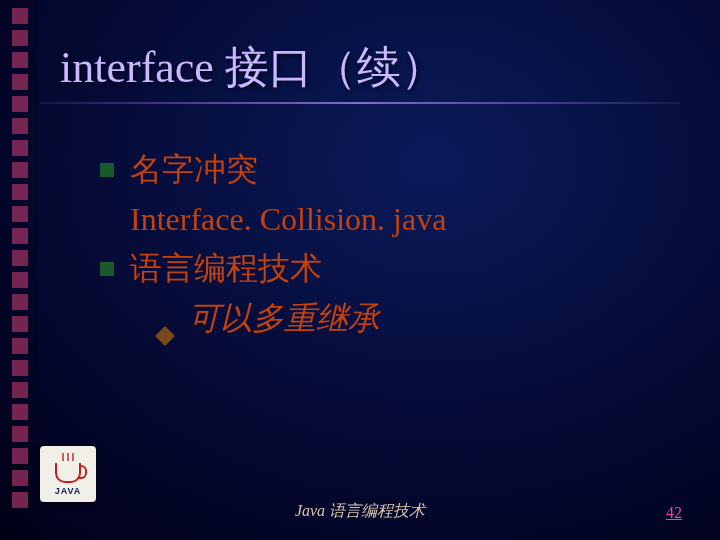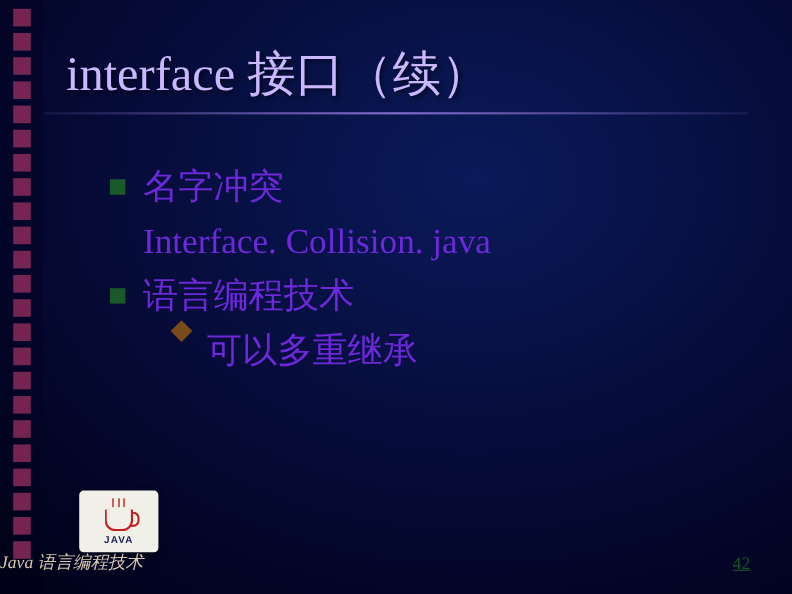--- a/index.html
+++ b/index.html
@@ -40,70 +40,71 @@
     position: absolute;
     left: 40px; right: 40px; top: 102px;
     height: 2px;
     background: linear-gradient(90deg, rgba(160,130,230,0.1), rgba(160,130,230,0.8), rgba(160,130,230,0.1));
   }
   .content {
     position: absolute;
     left: 100px; top: 145px;
     font-size: 32px;
     line-height: 1.55;
-    color: #6d28d9;
+    color: #c2410c;
   }
   .bullet-row { display: flex; align-items: flex-start; }
   .b1-marker {
     display: inline-block;
     width: 14px; height: 14px;
     background: #1a5a2a;
     margin-top: 18px;
     margin-right: 16px;
     flex-shrink: 0;
   }
   .sub-row {
-    display: flex; align-items: flex-start;
+    display: flex; align-items: flex-end;
     margin-left: 58px;
+    font-style: italic;
   }
   .b2-marker {
     display: inline-block;
     width: 14px; height: 14px;
     background: #7a4a1a;
     transform: rotate(45deg);
     margin-right: 16px;
     flex-shrink: 0;
   }
   .body-line { margin-left: 30px; text-align: center; }
   .footer-center {
     position: absolute;
     bottom: 18px; left: 0; right: 0;
+    text-align: center;
     font-size: 16px;
     font-style: italic;
     color: #d8c8b0;
   }
   .page-num {
     position: absolute;
     bottom: 18px; right: 38px;
     font-size: 16px;
-    color: #14532d;
+    color: #ec4899;
     text-decoration: underline;
   }
   .logo {
     position: absolute;
     left: 40px; bottom: 38px;
-    width: 72px; height: 56px;
+    width: 56px; height: 56px;
     background: #f0f0e8;
     border-radius: 4px;
     display: flex;
     flex-direction: column;
     align-items: center;
     justify-content: center;
     box-shadow: 0 2px 6px rgba(0,0,0,0.5);
-    margin-left: 32px;
   }
   .logo-cup {
     width: 26px; height: 20px;
     border: 2px solid #c02020;
     border-top: none;
     border-radius: 0 0 10px 10px;
     position: relative;
   }
   .logo-cup::after {
     content: "";

